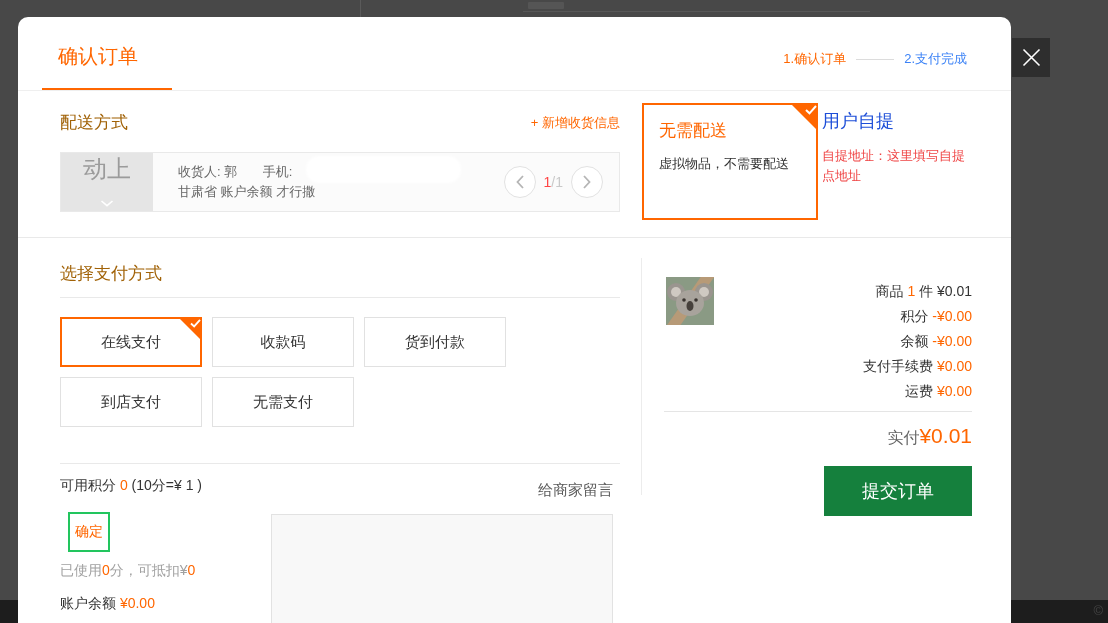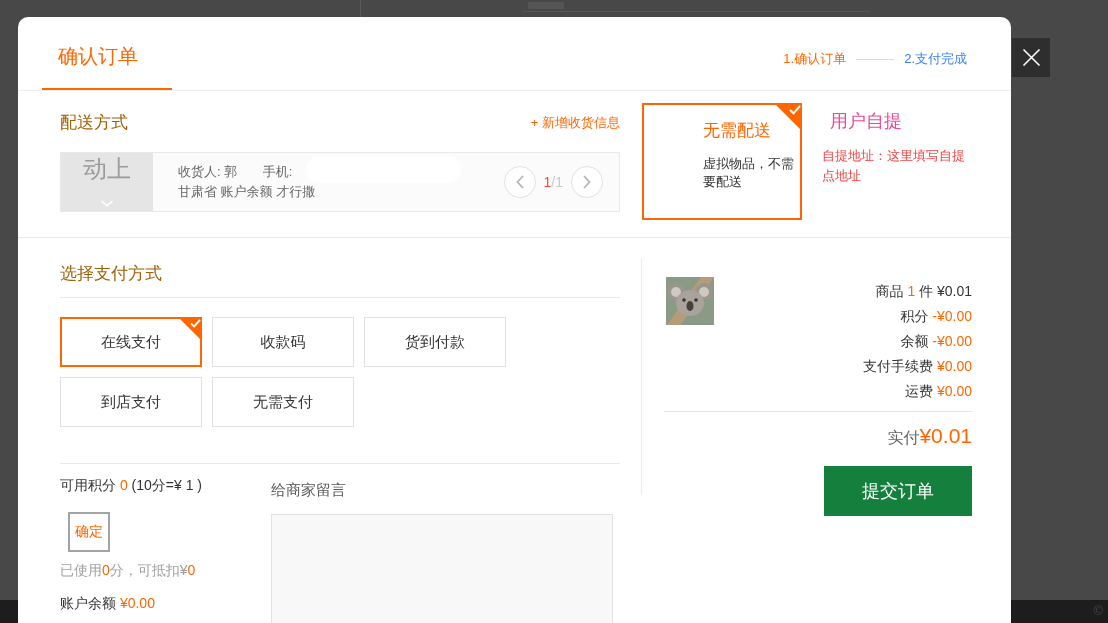--- a/index.html
+++ b/index.html
@@ -48,30 +48,30 @@
   .addr-pager { position:absolute; right:16px; top:13px; display:flex; align-items:center; gap:8px; }
   .pager-btn { width:32px; height:32px; border:1px solid #e2e2e2; border-radius:50%; background:#fff;
                display:flex; align-items:center; justify-content:center; cursor:pointer; }
   .pager-count { font-size:14px; }
   .pager-cur { color:#ff4646; }
   .pager-total { color:#c9c9c9; }
 
   .full-divider { position:absolute; left:0; right:0; top:220px; height:1px; background:#e9e9e9; }
 
   
-  .opt-card { position:absolute; left:624px; top:86px; width:160px; height:117px;
-              border:2px solid #ff6600; background:#fff; cursor:pointer;padding-left:44px; }
+  .opt-card { position:absolute; left:624px; top:86px; width:176px; height:117px;
+              border:2px solid #ff6600; background:#fff; cursor:pointer; }
   .opt-card .opt-title { margin:14px 0 0 15px; font-size:17px; color:#ff6600; }
   .opt-card .opt-desc { margin:13px 0 0 15px; font-size:13px; color:#333; }
   .corner { position:absolute; top:-2px; right:-2px; width:0; height:0;
             border-top:28px solid #ff6600; border-left:28px solid transparent; }
   .corner svg { position:absolute; top:-26px; right:1px; }
 
   .opt-pickup { position:absolute; left:804px; top:92px; width:170px; cursor:pointer; }
-  .opt-pickup .opt-title { font-size:18px; color:#ec4899;margin-left:8px; }
+  .opt-pickup .opt-title { font-size:18px; color:#1d4ed8; }
   .opt-pickup .opt-desc { margin-top:13px; width:146px; font-size:13px; color:#ef4444; line-height:20px; }
 
   
   .pay-sec { position:absolute; left:42px; top:245px; width:560px; }
   .pay-divider { margin-top:12px; height:1px; background:#e9e9e9; }
   .pay-row { margin-top:19px; display:flex; gap:10px; }
   .pay-row2 { margin-top:10px; }
   .pay-btn { position:relative; width:142px; height:50px; border:1px solid #e1e1e1; background:#fff;
              font-size:15px; color:#333; display:flex; align-items:center; justify-content:center; cursor:pointer; }
   .pay-btn.selected { border:2px solid #ff6600; }
@@ -80,28 +80,28 @@
 
   
   .pts-divider { position:absolute; left:42px; top:446px; width:560px; height:1px; background:#e9e9e9; }
   .pts-sec { position:absolute; left:42px; top:460px; width:230px; }
   .pts-line1 { font-size:14px; color:#333; }
   .accent { color:#ff6600; }
   .pts-input-row { margin-top:17px; display:flex; align-items:center; }
   .pts-input { width:112px; height:38px; background:#f7f7f7; border:1px solid #dcdcdc; padding:0 10px;
                font-size:14px; color:#333; outline:none; font-family:inherit; }
   .pts-input::placeholder { color:#999; }
-  .pts-confirm { margin-left:8px; width:42px; height:40px; background:#fff; border:2px solid #a3a3a3;
+  .pts-confirm { margin-left:8px; width:42px; height:40px; background:#fff; border:2px solid #22c55e;
                  color:#ff6600; font-size:14px; cursor:pointer; font-family:inherit; }
   .pts-used { margin-top:10px; font-size:14px; color:#a0a0a0; }
   .pts-balance { margin-top:15px; font-size:14px; color:#333; }
 
   
   .msg-sec { position:absolute; left:253px; top:464px; width:342px; }
-  .msg-label { text-align:left; font-size:15px; color:#595959; }
+  .msg-label { text-align:right; font-size:15px; color:#595959; }
   .msg-box { margin-top:14px; width:342px; height:115px; background:#f8f8f8; border:1px solid #e2e2e2;
              resize:none; outline:none; font-family:inherit; }
 
   
   .v-divider { position:absolute; left:623px; top:241px; width:1px; height:237px; background:#ececec; }
   .sum-sec { position:absolute; left:646px; top:242px; width:308px; }
   .sum-thumb { position:absolute; left:2px; top:18px; width:48px; height:48px; }
   .sum-prices { padding-top:20px; text-align:right; font-size:14px; line-height:25px; color:#333; }
   .sum-divider { margin-top:7px; height:1px; background:#e5e5e5; }
   .sum-total { margin-top:12px; text-align:right; }

